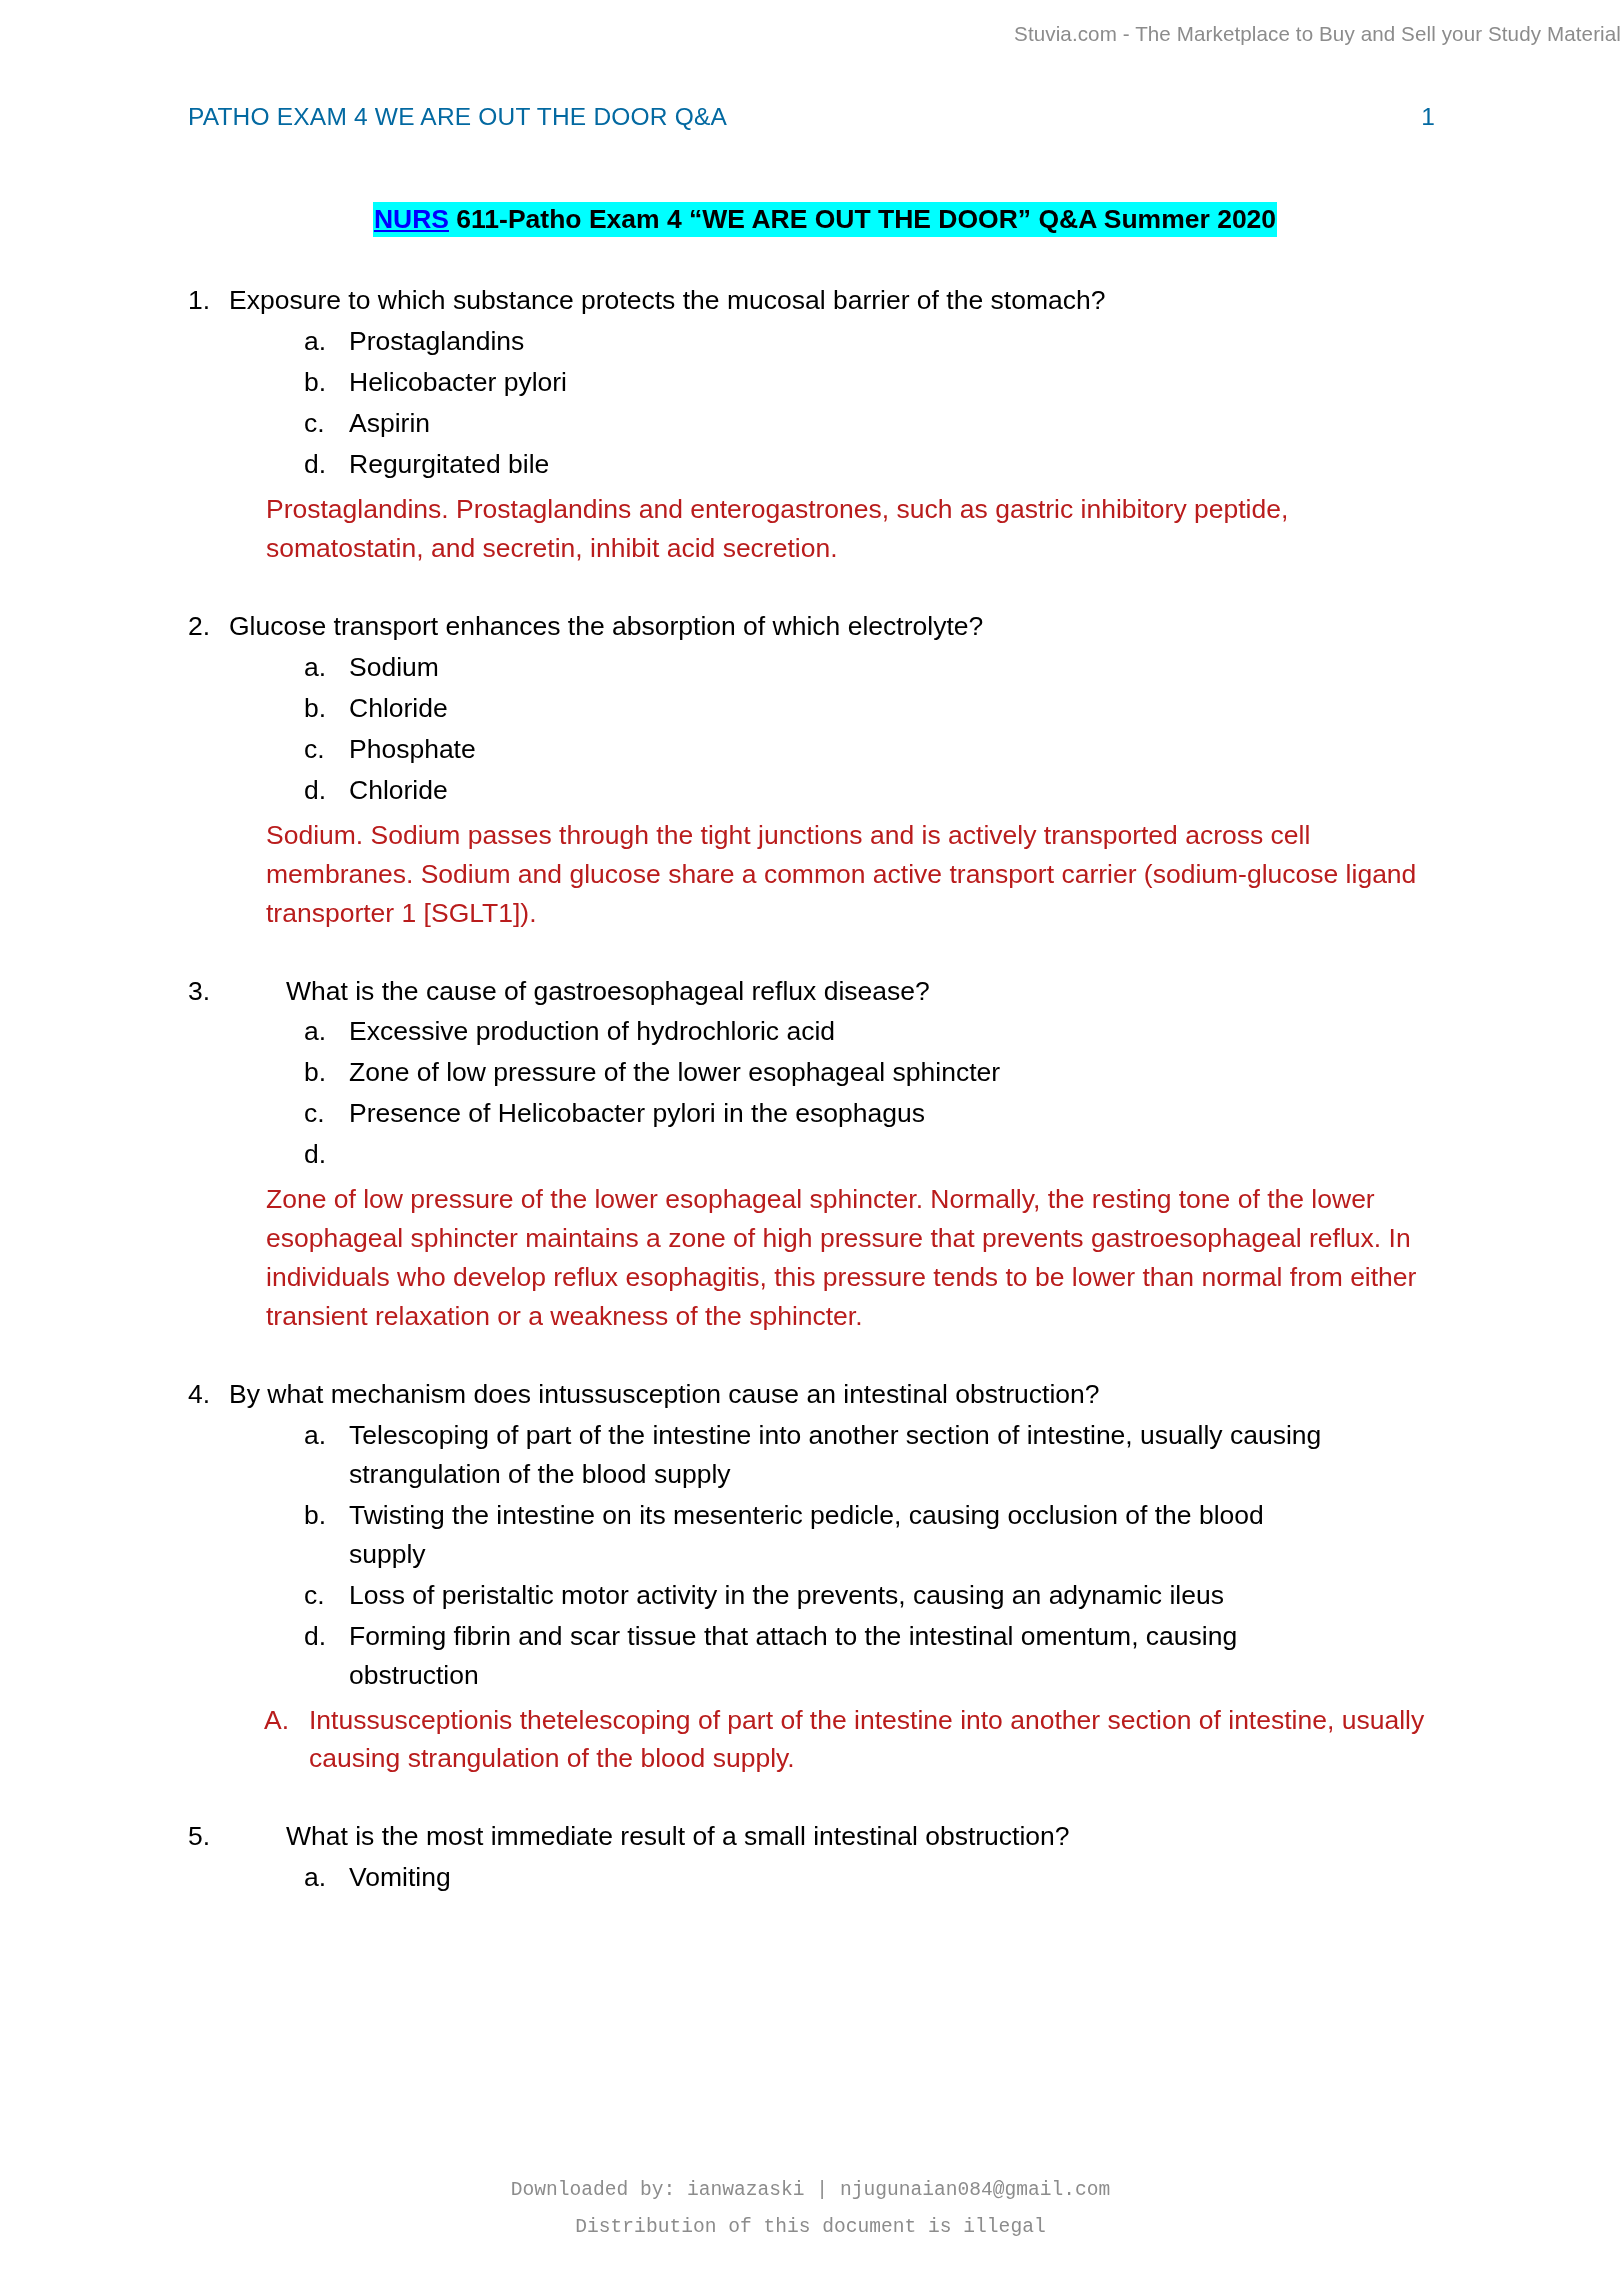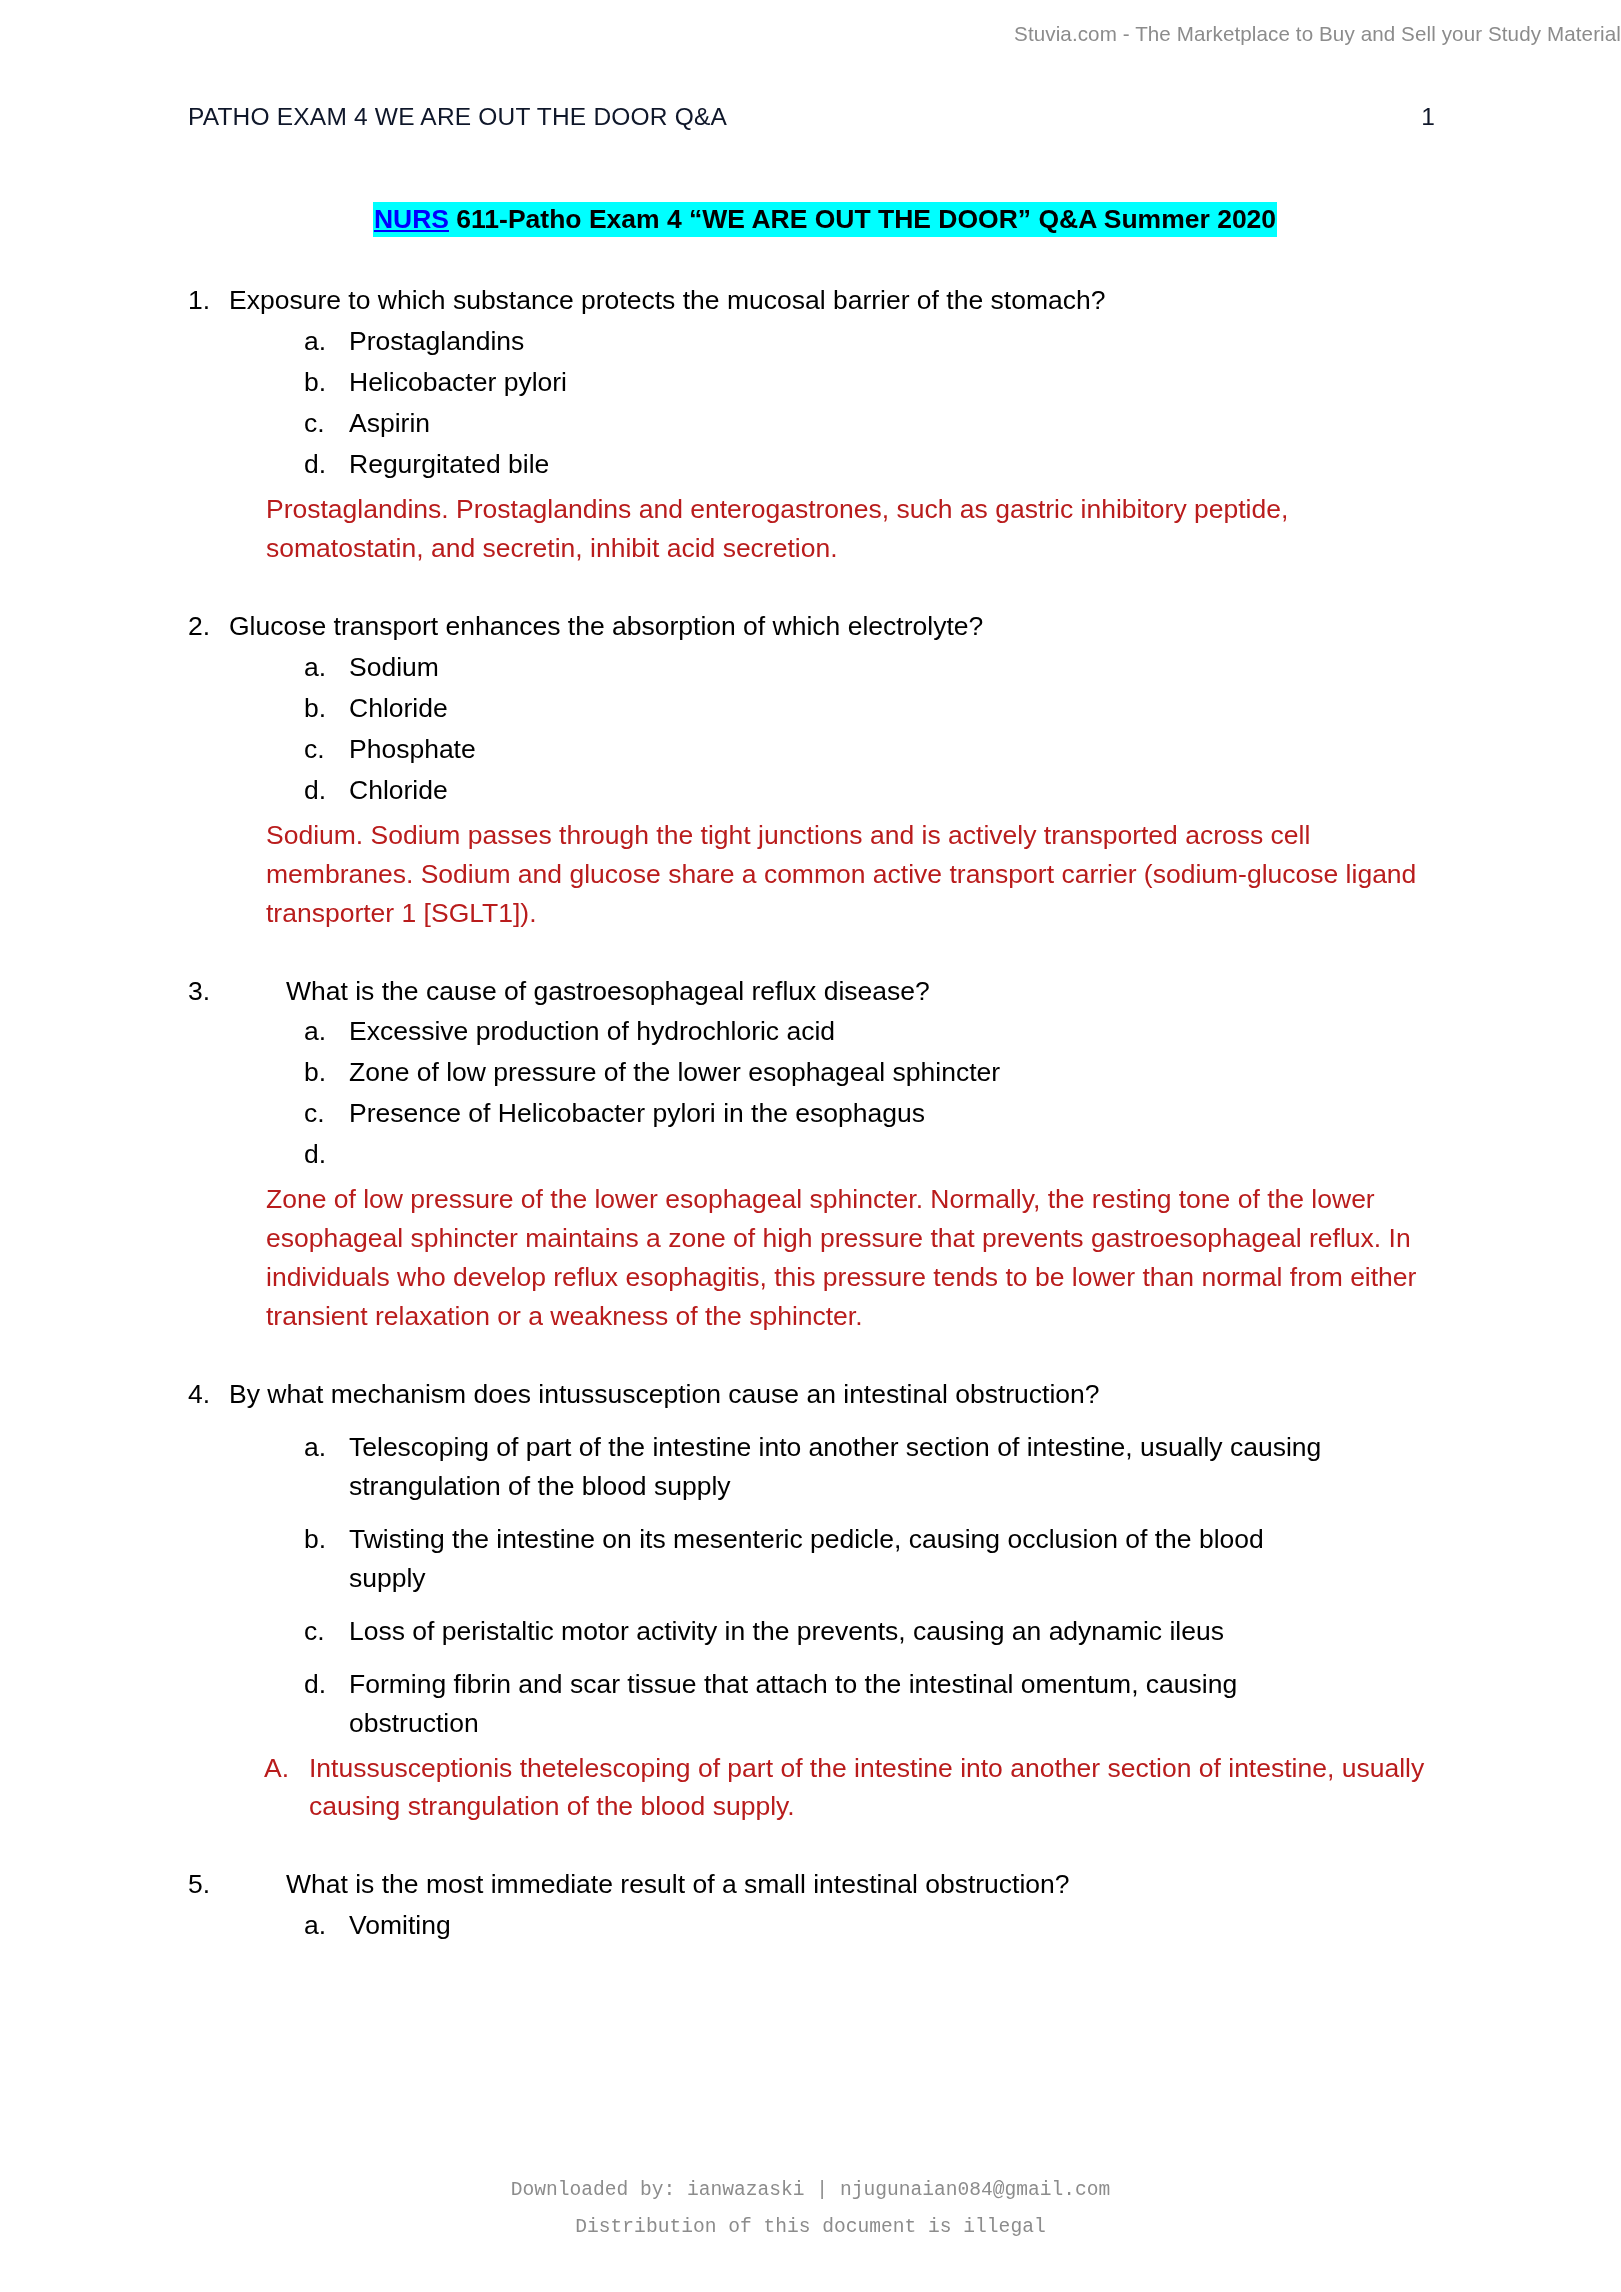--- a/index.html
+++ b/index.html
@@ -37,21 +37,21 @@
   .running-head {
     position: absolute;
     top: 103px;
     left: 188px;
     right: 186px;
     display: flex;
     justify-content: space-between;
     align-items: center;
     font-family: "Liberation Sans", sans-serif;
     font-size: 24.5px;
-    color: #0f172a;
+    color: #0369a1;
     letter-spacing: 0.2px;
   }
   .running-head .rh-title { white-space: nowrap; }
   .running-head .rh-page { font-size: 24.5px; }
 
   
   .doc {
     position: absolute;
     top: 186px;
     left: 188px;
@@ -107,21 +107,21 @@
   .optmark {
     flex: 0 0 auto;
     width: 45px;
     margin-left: 116px;
     text-align: left;
   }
   .opttext {
     flex: 1 1 auto;
     padding-right: 49px;
   }
-  .opttext.narrow { padding-right: 118px; margin-top: 12px; }
+  .opttext.narrow { padding-right: 118px; }
   .it { }
 
   .answer {
     color: #b91c1c;
     margin-top: 5.9px;
     margin-left: 78px;
     padding-right: 15.7px;
   }
   .answer.lettered {
     display: flex;

